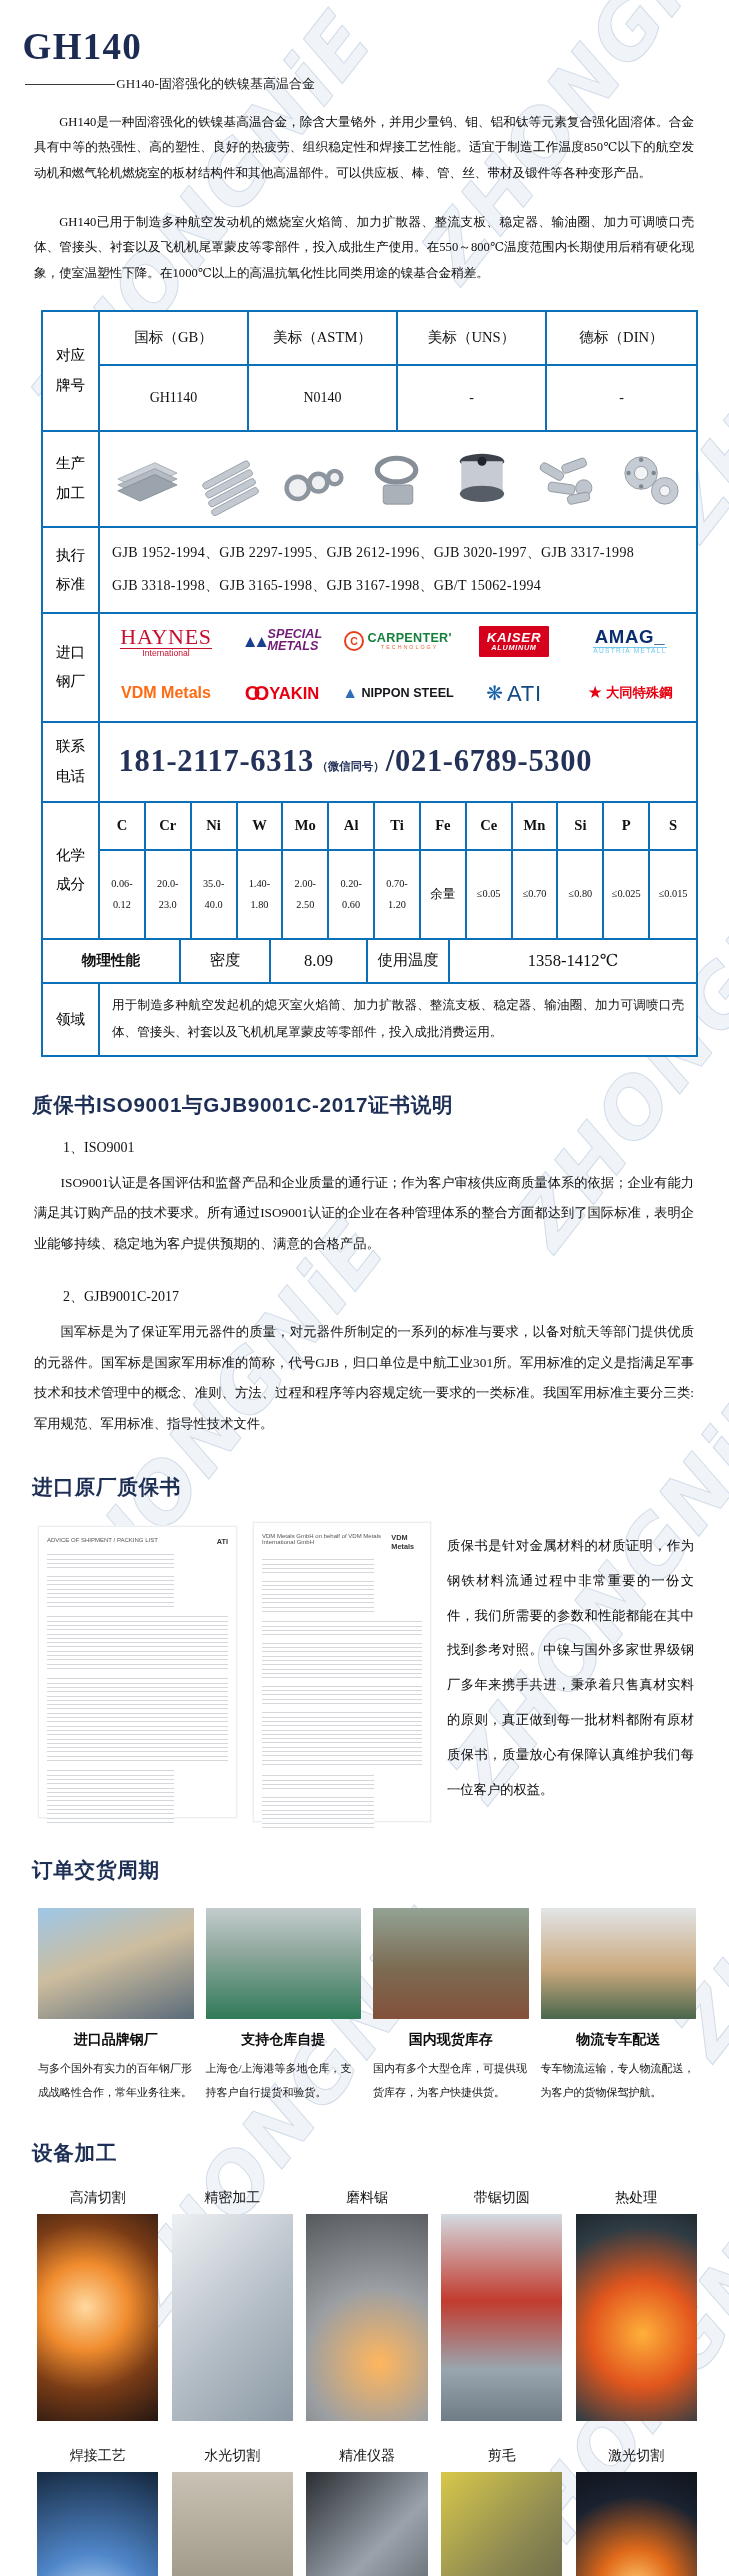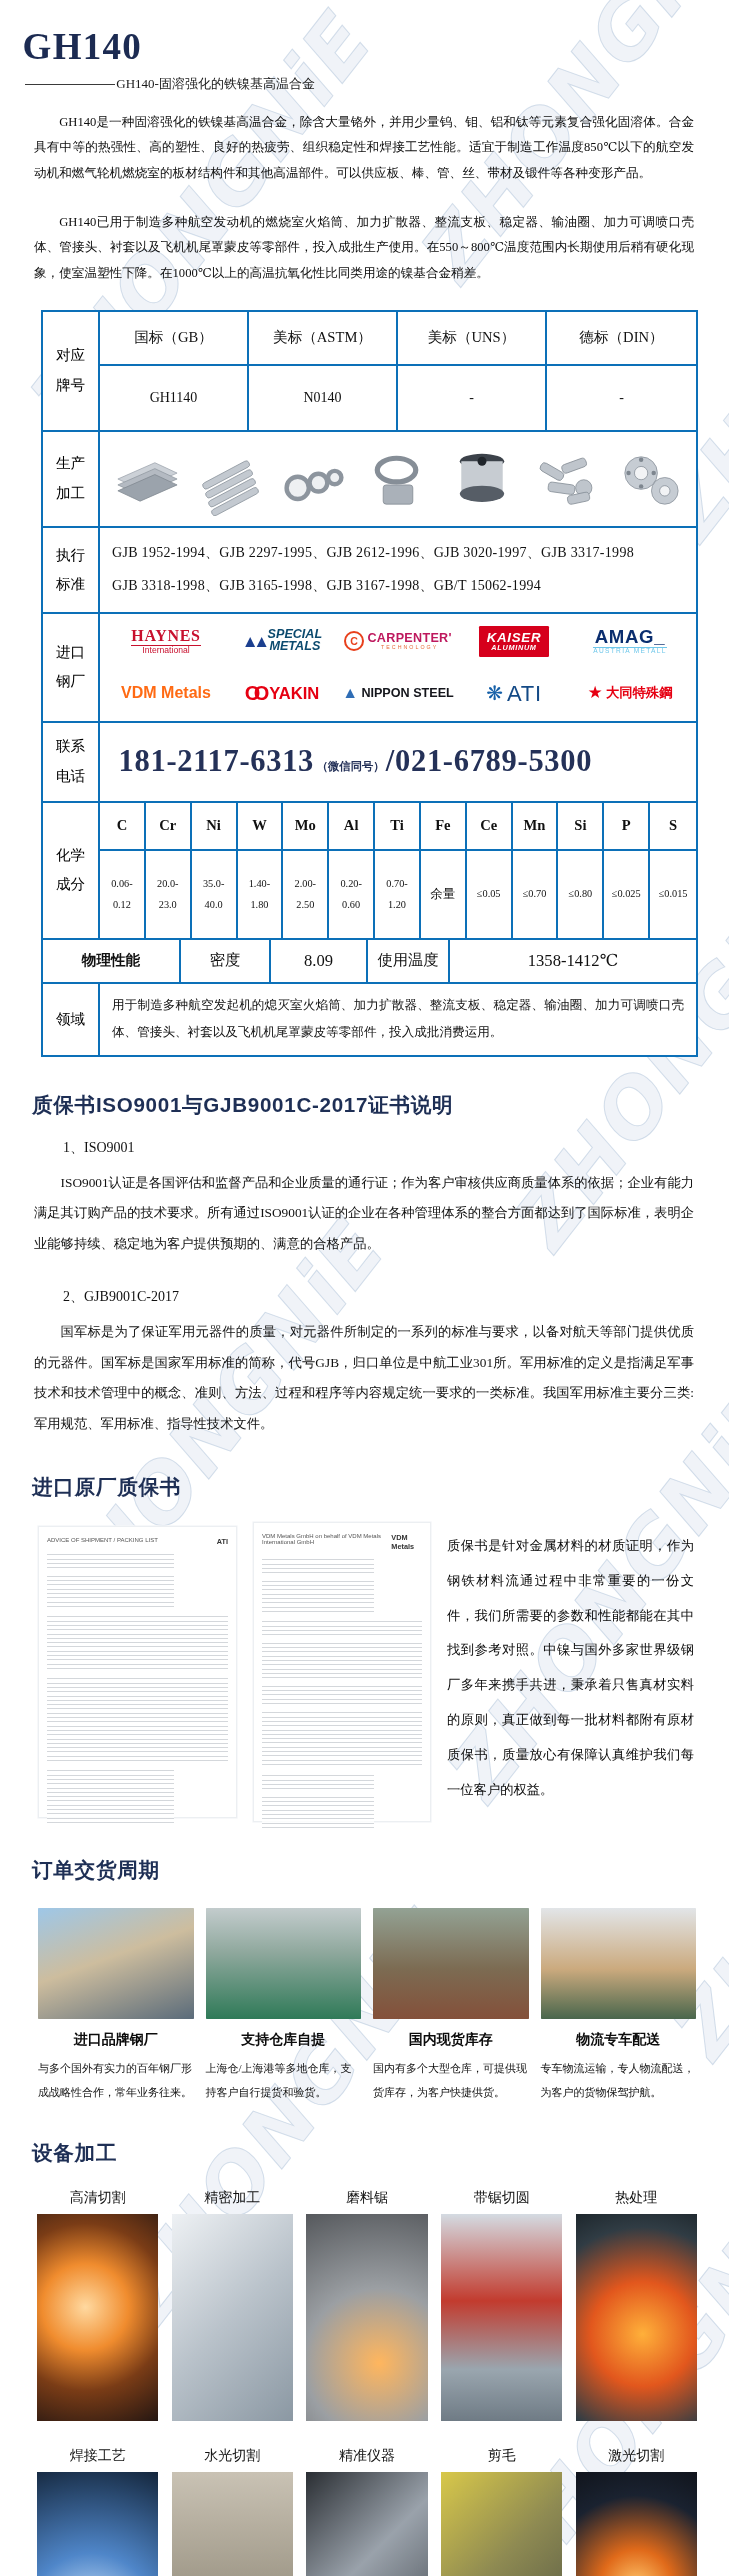--- a/index.html
+++ b/index.html
@@ -43,28 +43,28 @@
   .gval { height:64px; font-size:14px; }
 
   .prod-row { display:flex; align-items:center; justify-content:space-between; height:94px; padding:5.3px 6.6px; }
   .prod { width:78px; height:80px; display:flex; align-items:center; justify-content:center; }
   .prod svg { width:74px; height:74px; }
 
   .std-text { padding:9.3px 12px; font-size:14px; line-height:2.35; letter-spacing:0.3px; display:flex; align-items:center; min-height:72px; }
 
   .mills-grid { display:grid; grid-template-columns:repeat(5,1fr); grid-template-rows:52px 52px; align-items:center; justify-items:center; padding:1.3px 8px; }
   .logo { text-align:center; line-height:1.05; font-family:"Liberation Sans","DejaVu Sans",sans-serif; }
-  .logo-haynes .l1 { color:#c8102e; font-family:"Liberation Serif",serif; font-weight:bold; font-size:16px; letter-spacing:0.7px; border-bottom:1.3px solid #c8102e; display:inline-block; }
+  .logo-haynes .l1 { color:#c8102e; font-family:"Liberation Serif",serif; font-weight:normal; font-size:22px; letter-spacing:0.7px; border-bottom:1.3px solid #c8102e; display:inline-block; }
   .logo-haynes .l2 { color:#c8102e; font-weight:normal; font-size:8.6px; display:block; }
   .logo-sm { display:flex; align-items:center; gap:2.7px; }
   .logo-sm .tri { color:#1b3f8f; font-size:17px; line-height:0.8; letter-spacing:-5.3px; }
-  .logo-sm .txt { color:#0c4a6e; font-weight:bold; font-style:italic; font-size:12.6px; text-align:center; line-height:0.95; }
+  .logo-sm .txt { color:#701a75; font-weight:bold; font-style:italic; font-size:12.6px; text-align:left; line-height:0.95; }
   .logo-carp { display:flex; align-items:center; gap:3.3px; }
   .logo-carp .ring { width:20px; height:20px; border:2px solid #e8401c; border-radius:50%; display:flex; align-items:center; justify-content:center; color:#e8401c; font-weight:bold; font-size:10.6px; }
-  .logo-carp .txt .l1 { color:#be185d; font-size:12.6px; font-weight:bold; letter-spacing:0.3px; display:block; }
+  .logo-carp .txt .l1 { color:#15803d; font-size:12.6px; font-weight:bold; letter-spacing:0.3px; display:block; }
   .logo-carp .txt .l2 { color:#e86a3a; font-size:5.3px; letter-spacing:2px; display:block; }
   .logo-kaiser { background:#d6001c; color:#fff; padding:4.6px 8px; border-radius:1.3px; }
   .logo-kaiser .l1 { font-weight:bold; font-style:italic; font-size:13.3px; letter-spacing:0.7px; display:block; }
   .logo-kaiser .l2 { font-weight:bold; font-style:italic; font-size:7.3px; letter-spacing:0.7px; display:block;text-align:center; }
   .logo-amag .l1 { color:#0b2e6f; font-weight:bold; font-size:18.6px; letter-spacing:0.7px; display:block; }
   .logo-amag .l2 { color:#6fc7ea; font-size:6.6px; letter-spacing:1.3px; display:block; border-top:1.3px solid #6fc7ea; padding-top:0.7px; }
   .logo-vdm { color:#ff6a13; font-size:16px; }
   .logo-vdm b { font-weight:bold; }
   .logo-yakin { display:flex; align-items:center; }
   .logo-yakin .rings { color:#e60012; font-weight:900; font-size:20px; letter-spacing:-6.6px; margin-right:6.6px; }

